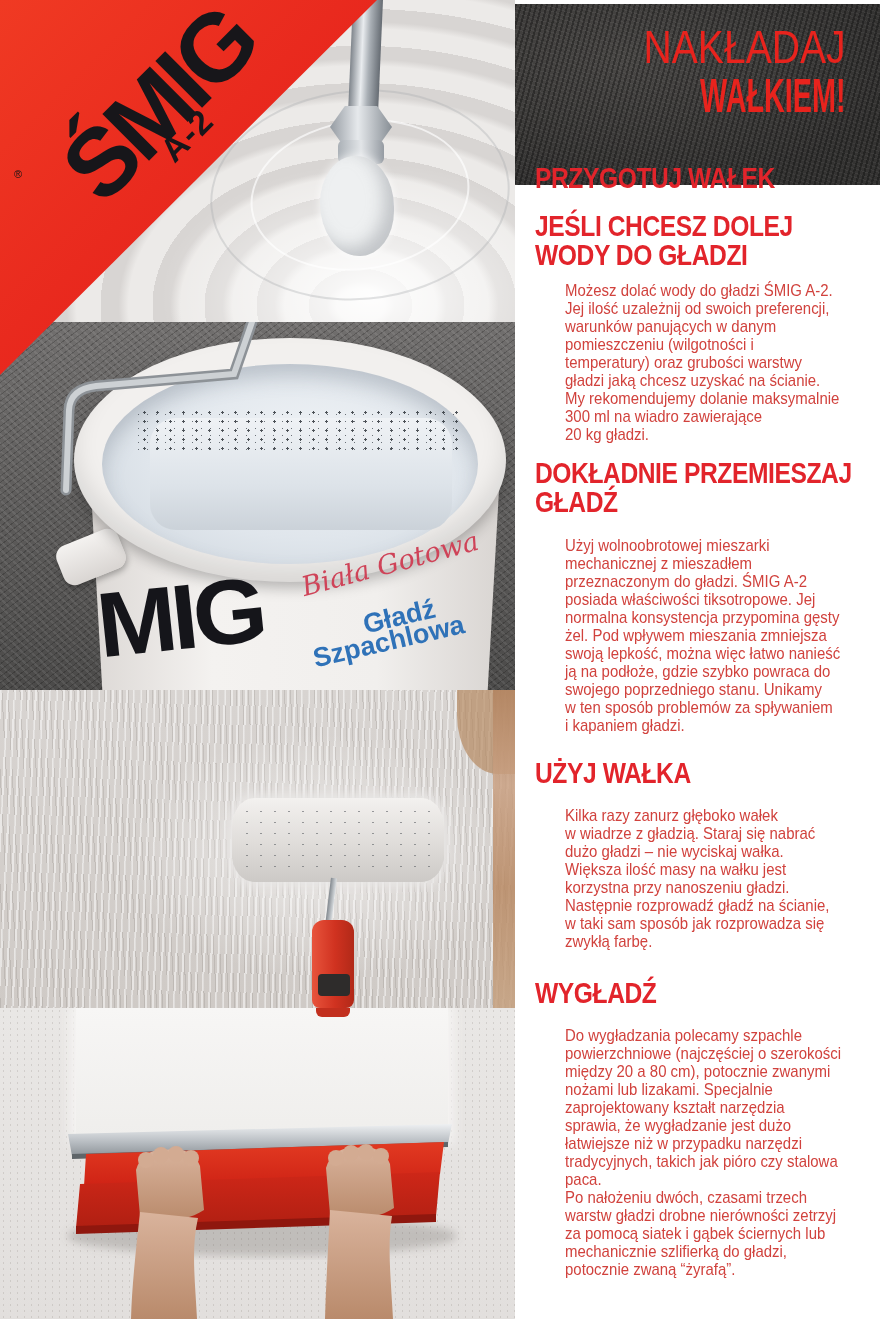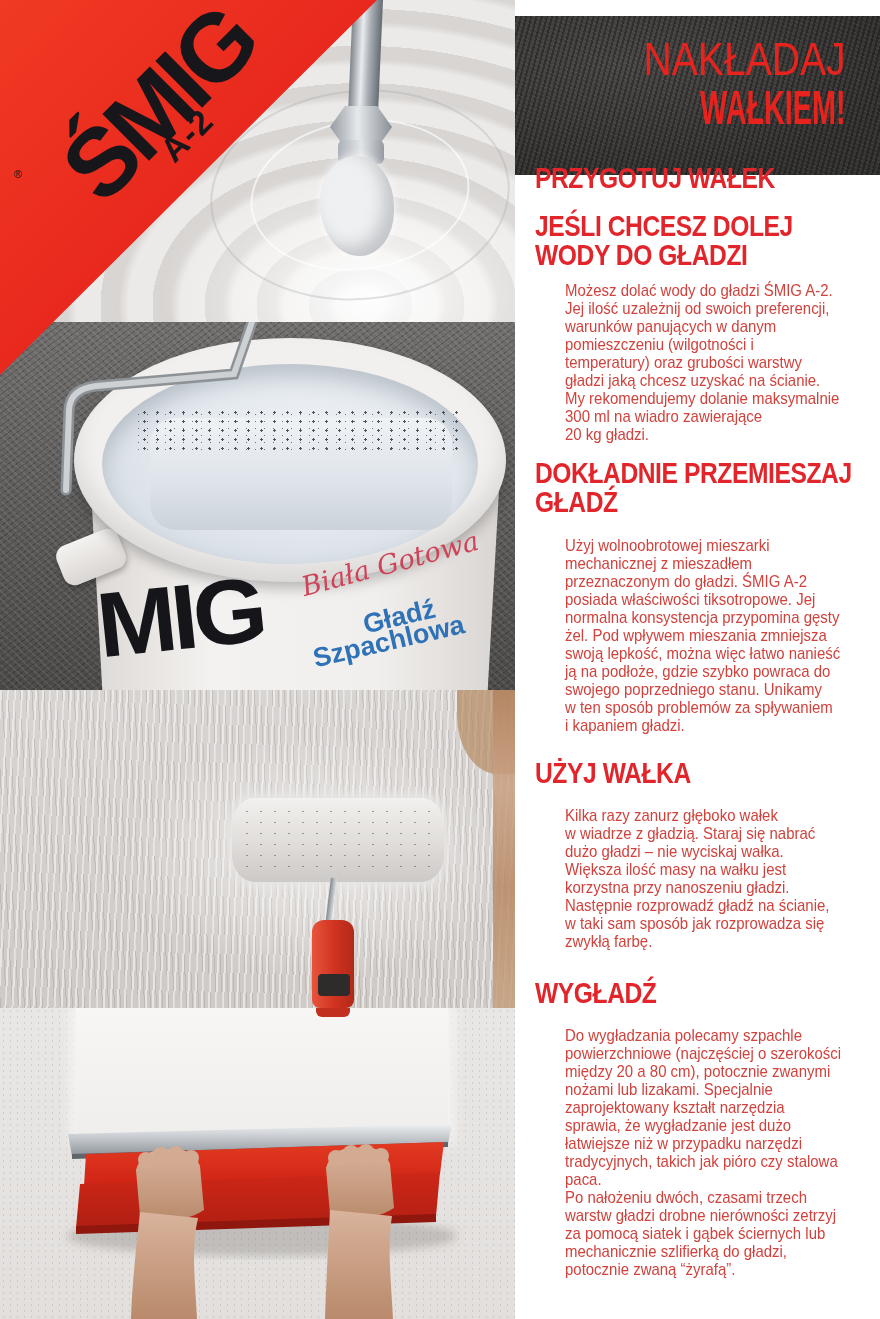--- a/index.html
+++ b/index.html
@@ -112,21 +112,21 @@
     background-size:7px 6px, 100% 100%; }
   .smooth-panel { position:absolute; left:76px; top:0; width:372px; height:130px;
     background:linear-gradient(180deg,#f7f6f5,#efeeec);
     box-shadow:0 0 12px 6px rgba(247,246,245,.9); }
   .handle-tip-cross { position:absolute; left:316px; top:0; width:34px; height:9px;
     border-radius:0 0 6px 6px; background:#c22f1e; }
   .spatula-svg { position:absolute; left:0; top:0; width:515px; height:311px; }
 
   
   .right-col { position:absolute; left:515px; top:0; width:365px; height:1319px; background:#fff; }
-  .dark-header { position:absolute; left:0; top:16px; width:365px; height:159px;
+  .dark-header { position:absolute; left:0; top:4px; width:365px; height:181px;
     background:
       repeating-linear-gradient(105deg, rgba(0,0,0,.30) 0 2px, transparent 2px 5px),
       repeating-linear-gradient(18deg, rgba(255,255,255,.05) 0 1px, transparent 1px 4px),
       radial-gradient(ellipse at 30% 30%, #4a4846, #343332 75%);
   }
   .hdr-text { position:absolute; right:34px; top:20px; text-align:right; }
   .hdr1 { font-size:46px; line-height:1.0; font-weight:400; color:#e8231d;
     transform:scaleX(.85); transform-origin:right top; letter-spacing:0; }
   .hdr2 { font-size:48px; line-height:1.0; font-weight:bold; color:#e8231d;
     transform:scaleX(.60); transform-origin:right top; margin-top:2px; letter-spacing:0; }

